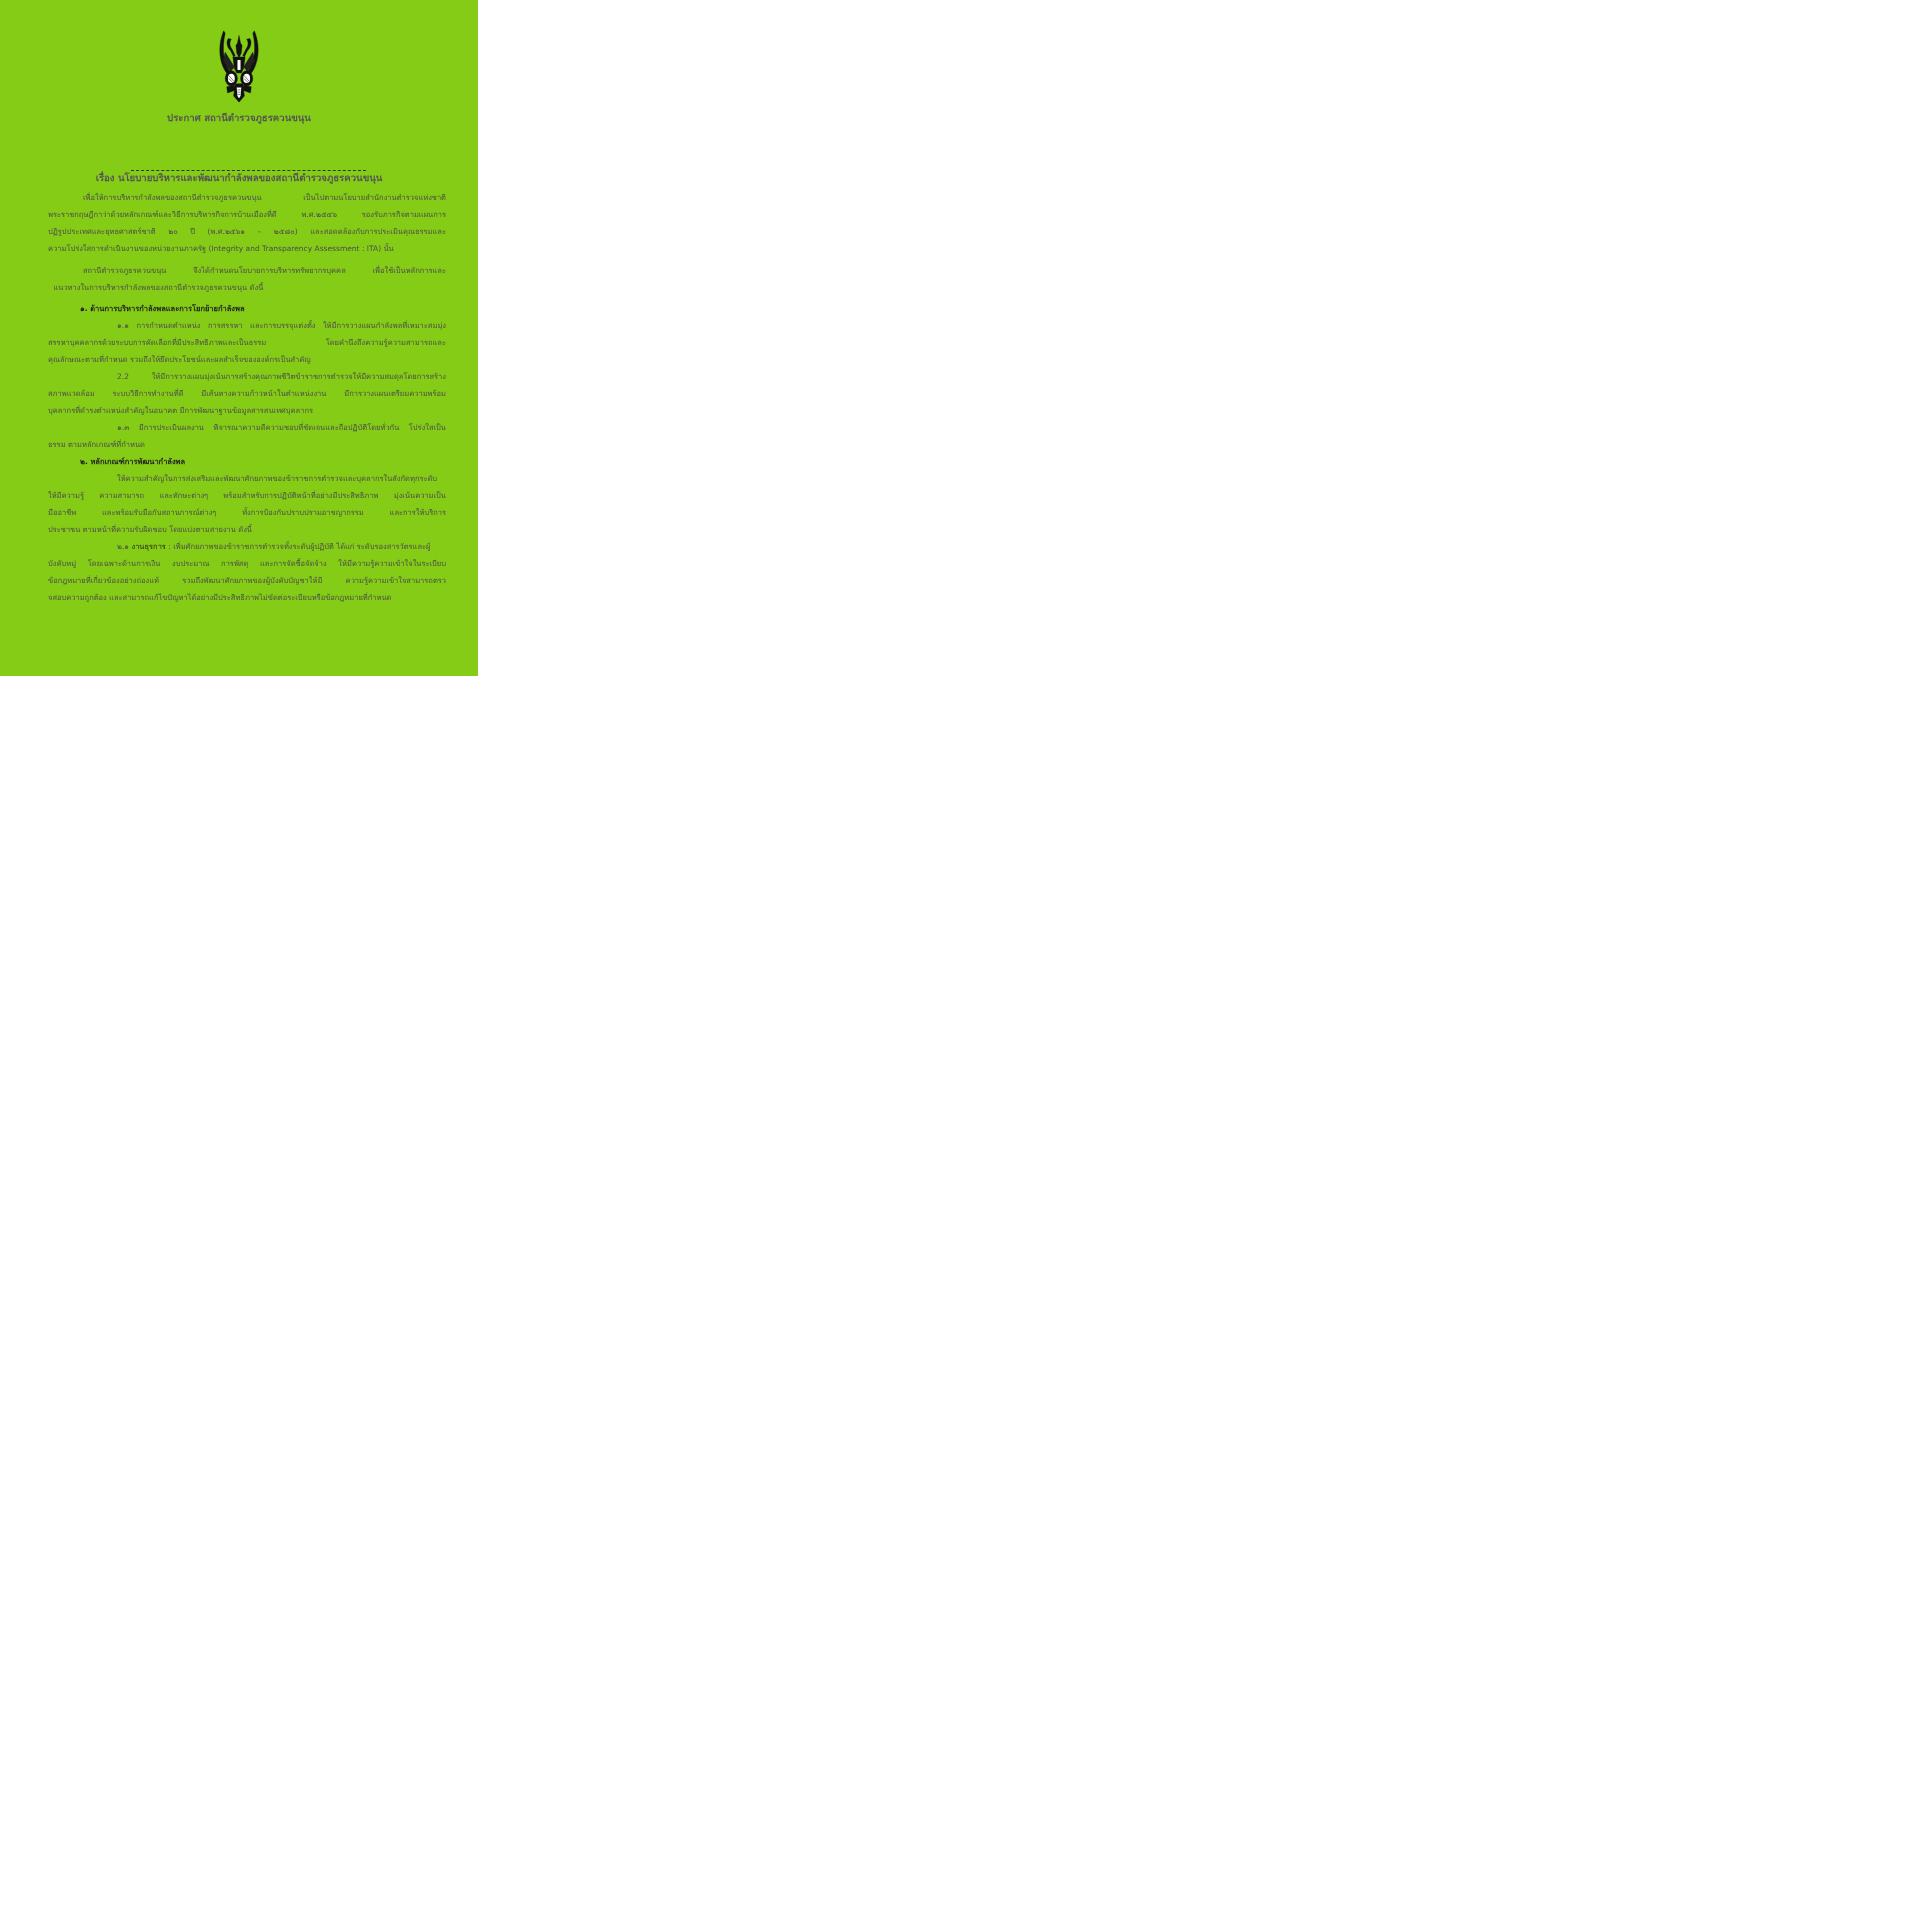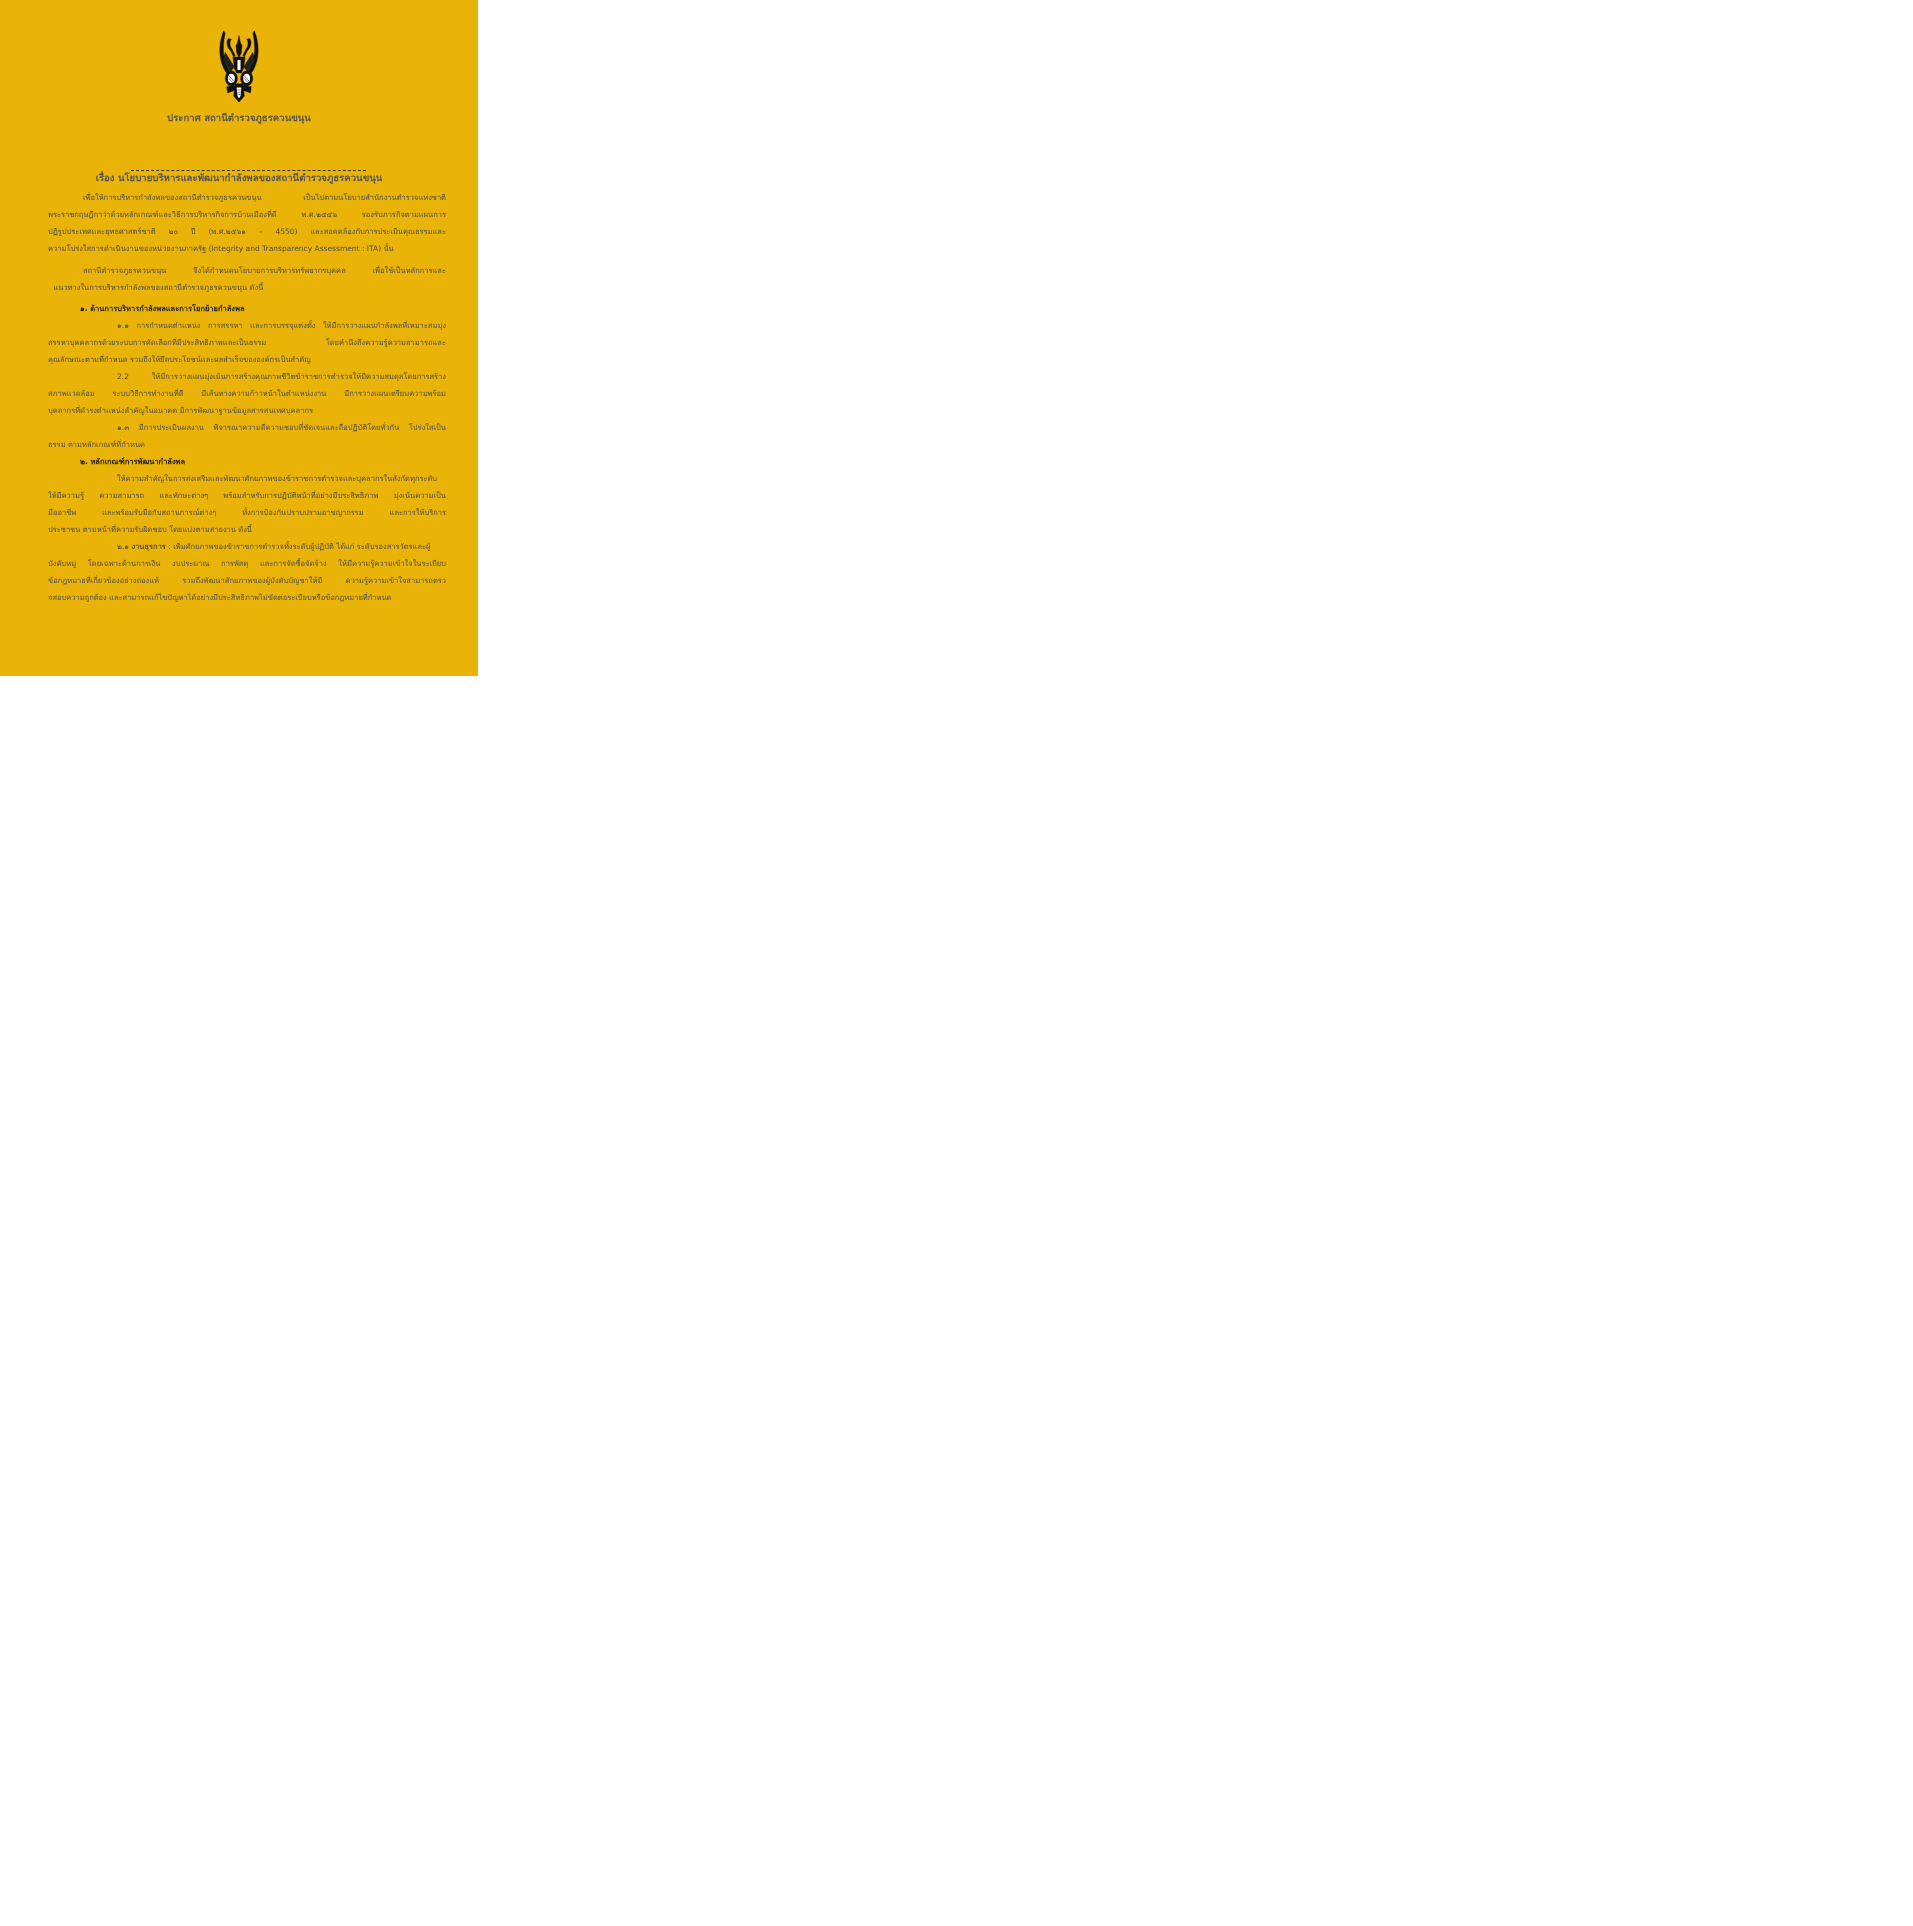--- a/index.html
+++ b/index.html
@@ -8,21 +8,21 @@
     height: 676px;
     position: relative;
     overflow: hidden;
     font-family: "DejaVu Sans", "Liberation Sans", sans-serif;
     color: #4a4a4a;
   }
   .page {
     position: absolute;
     left: 0; top: 0;
     width: 478px; height: 676px;
-    background: #eab308;
+    background: #84cc16;
   }
   .emblem {
     position: absolute;
     left: 216px; top: 30px;
     width: 46px; height: 73px;
   }
   .title {
     position: absolute;
     left: 0; width: 478px;
     text-align: center;
@@ -98,21 +98,21 @@
   </svg>
 
   <div class="title t1">ประกาศ สถานีตำรวจภูธรควนขนุน</div>
   <div class="title t2">เรื่อง นโยบายบริหารและพัฒนากำลังพลของสถานีตำรวจภูธรควนขนุน</div>
   <div class="rule"></div>
 
   <div class="body">
 
     <span class="line justify ind1b">เพื่อให้การบริหารกำลังพลของสถานีตำรวจภูธรควนขนุน      เป็นไปตามนโยบายสำนักงานตำรวจแห่งชาติ</span>
     <span class="line justify">พระราชกฤษฎีกาว่าด้วยหลักเกณฑ์และวิธีการบริหารกิจการบ้านเมืองที่ดี พ.ศ.๒๕๔๖ รองรับภารกิจตามแผนการ</span>
-    <span class="line justify">ปฏิรูปประเทศและยุทธศาสตร์ชาติ ๒๐ ปี (พ.ศ.๒๕๖๑ – 4550) และสอดคล้องกับการประเมินคุณธรรมและ</span>
+    <span class="line justify">ปฏิรูปประเทศและยุทธศาสตร์ชาติ ๒๐ ปี (พ.ศ.๒๕๖๑ – ๒๕๘๐) และสอดคล้องกับการประเมินคุณธรรมและ</span>
     <span class="line">ความโปร่งใสการดำเนินงานของหน่วยงานภาครัฐ (Integrity and Transparency Assessment : ITA) นั้น</span>
 
     <div class="gap"></div>
 
     <span class="line justify ind1b">สถานีตำรวจภูธรควนขนุน      จึงได้กำหนดนโยบายการบริหารทรัพยากรบุคคล เพื่อใช้เป็นหลักการและ</span>
     <span class="line" style="padding-left:5.4px">แนวทางในการบริหารกำลังพลของสถานีตำรวจภูธรควนขนุน ดังนี้</span>
 
     <div class="gap"></div>
 
     <span class="line head">๑. ด้านการบริหารกำลังพลและการโยกย้ายกำลังพล</span>

